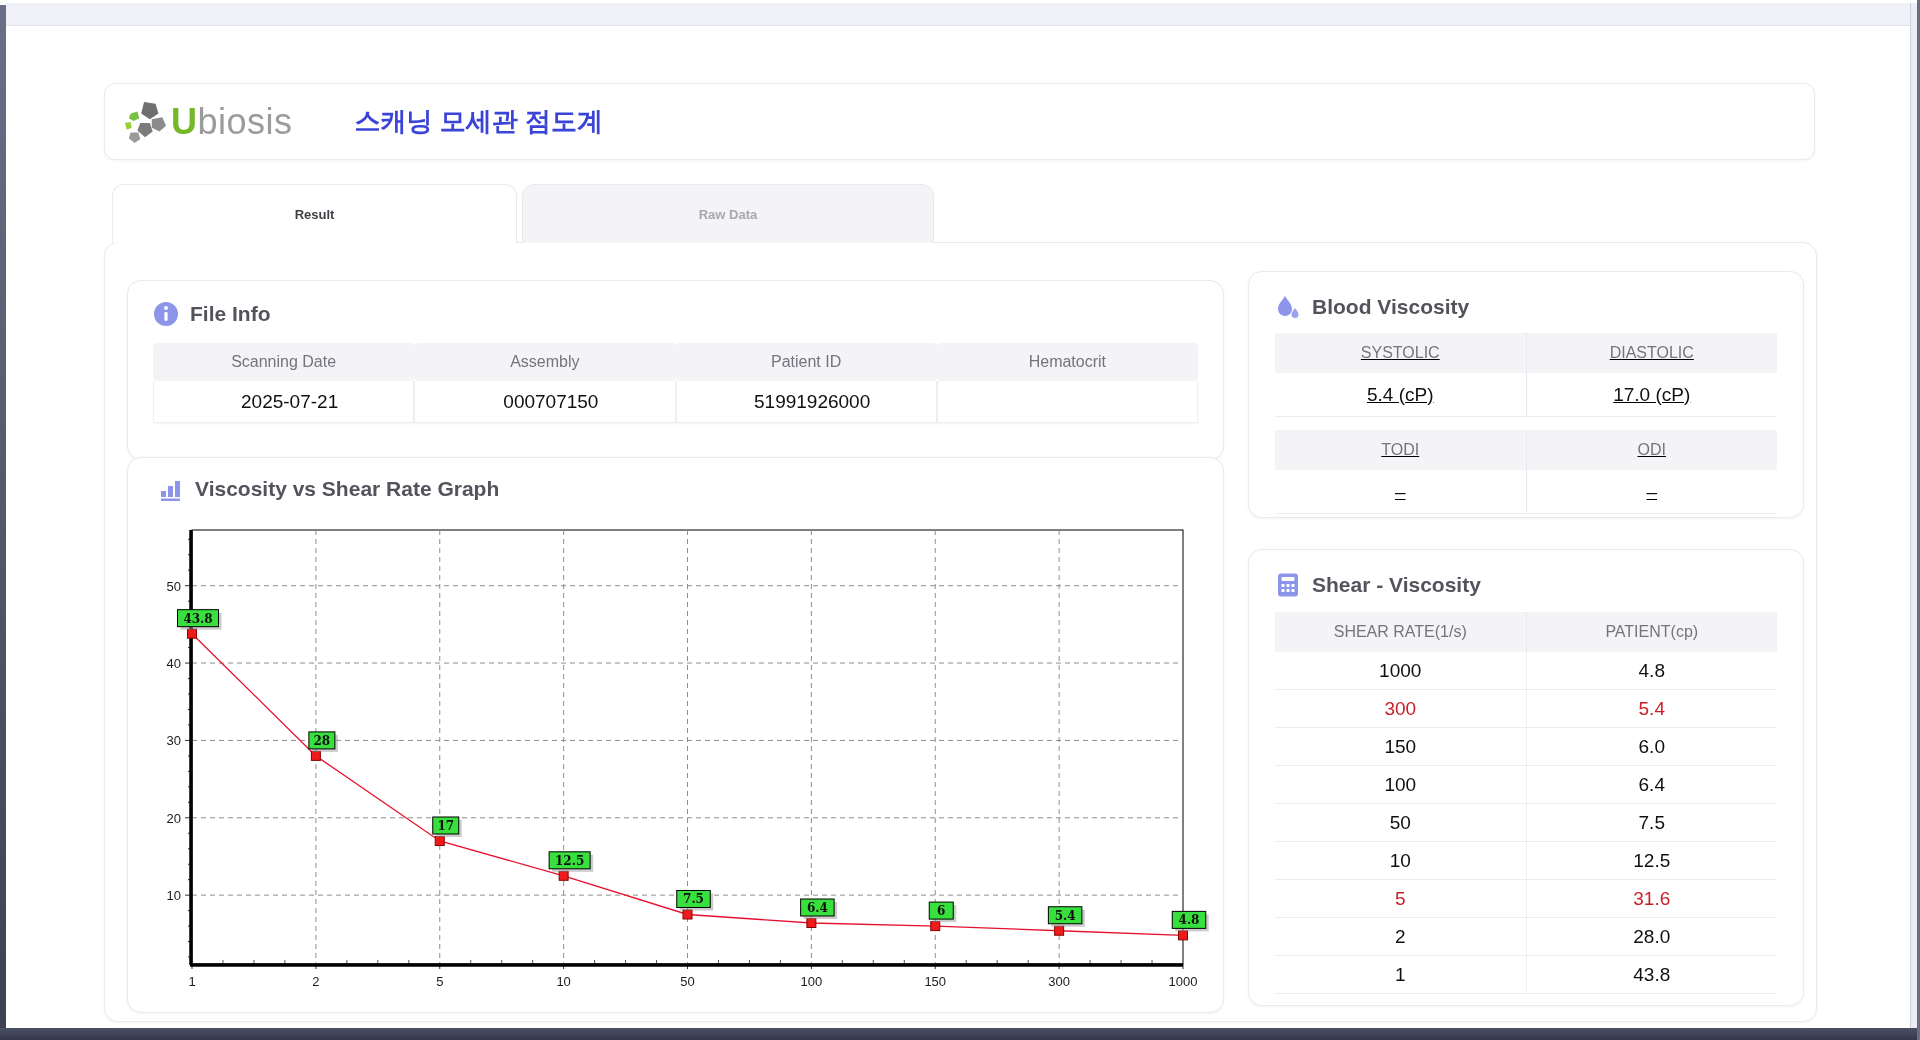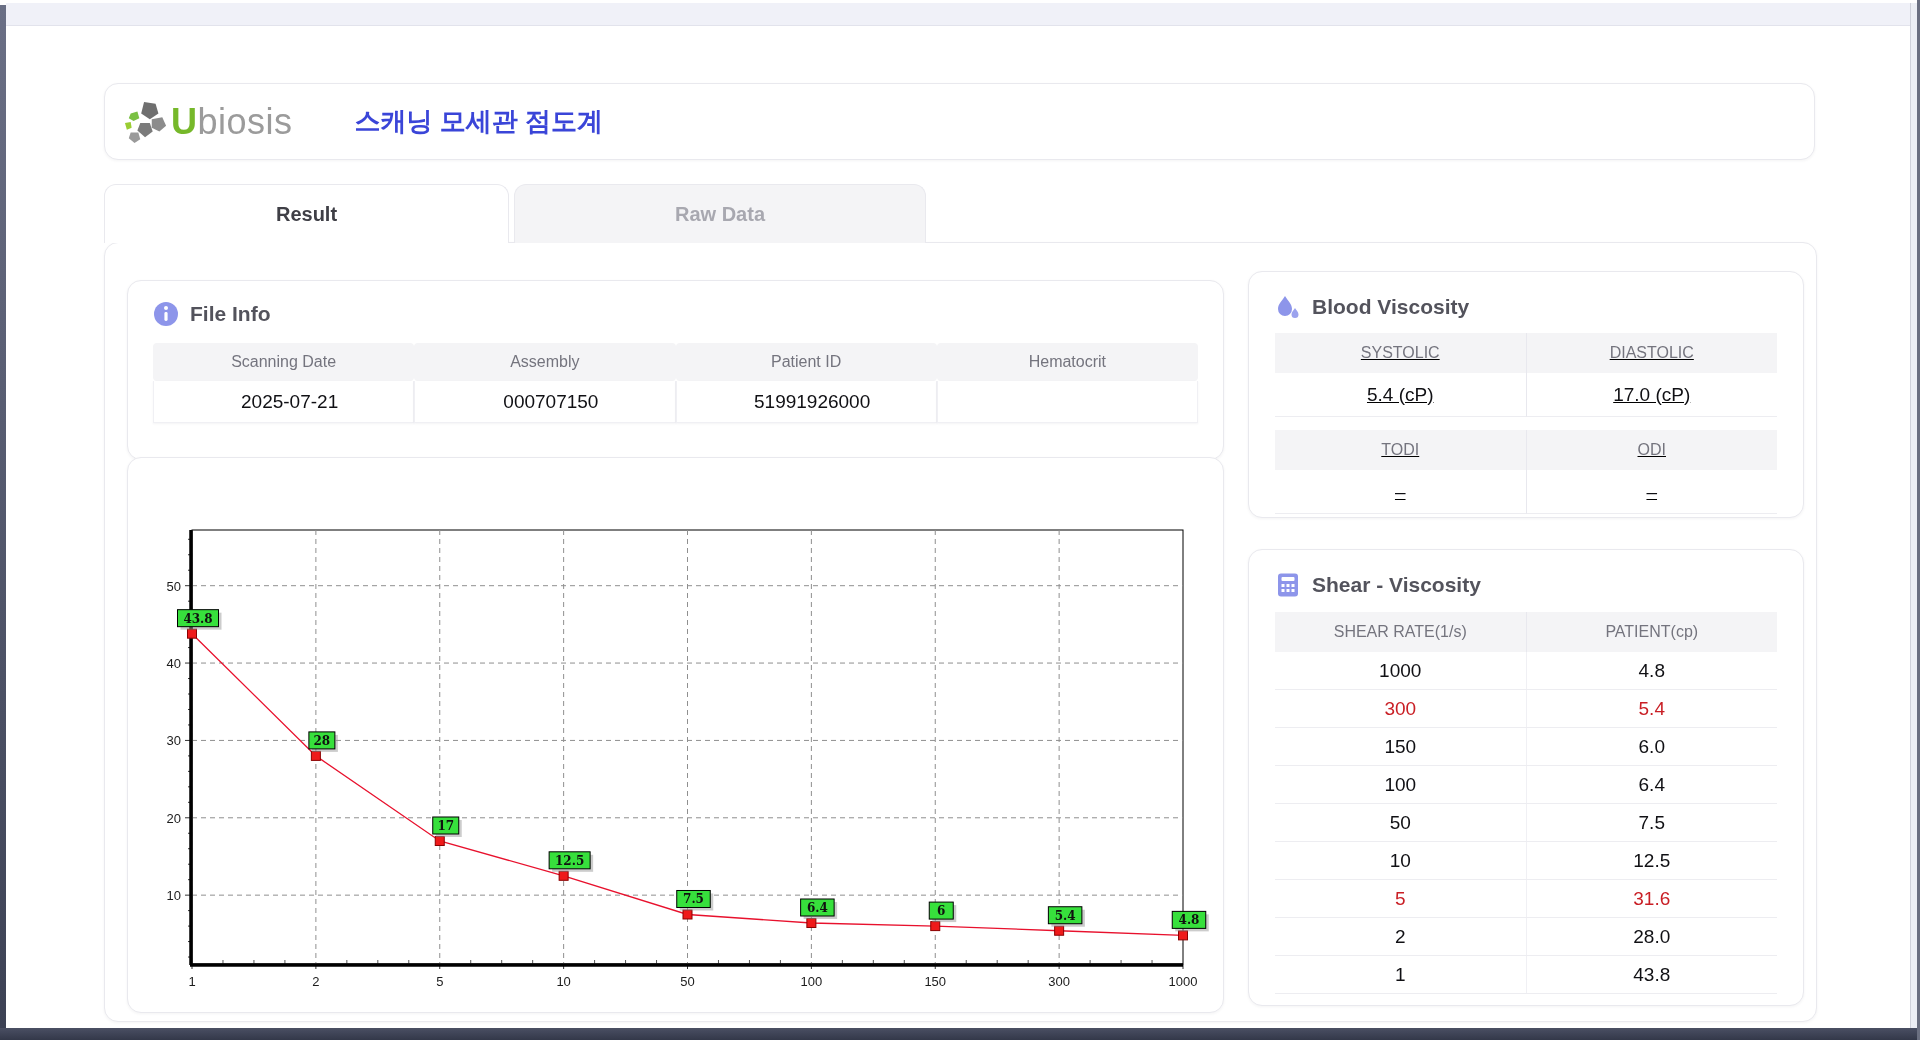--- a/index.html
+++ b/index.html
@@ -18,33 +18,33 @@
   .edge-right { position:absolute; right:0; top:3px; width:10px; height:1030px;
                 background:#eceef4; border-left:1px solid #cfd1da; z-index:55; }
   .edge-right-outer { position:absolute; right:0; top:0; width:3px; height:1040px;
                 background:#6a6f80; z-index:61; }
 
   
   .card { position:absolute; background:#fff; border:1px solid #e9e9ee; border-radius:14px;
           box-shadow:0 1px 3px rgba(40,40,60,.05); }
 
   .header-card { left:104px; top:83px; width:1711px; height:77px;
-                 display:flex; align-items:center; padding-left:18px; }
+                 display:flex; align-items:center; padding-left:18px;border-radius:11px; }
   .logo { display:flex; align-items:center; }
   .logo svg { width:46px; height:44px; }
   .logo-text { font-size:36px; letter-spacing:.5px; margin-left:2px; }
   .logo-u { color:#76b82a; font-weight:bold; }
   .logo-rest { color:#9b9b9b; }
   .app-title-ko { margin-left:62px; font-size:26px; font-weight:bold; color:#3a45d8; }
 
   
   .tab { position:absolute; top:184px; height:59px; display:flex; align-items:center;
-         justify-content:center; font-size:20px; font-weight:bold;
+         justify-content:center; font-size:13px; font-weight:bold;
          border:1px solid #e9e9ee; border-bottom:none;
-         border-radius:12px 12px 0 0; z-index:5; }
+         border-radius:12px 12px 0 0; z-index:5;margin-left:8px; }
   .tab-active { left:104px; width:405px; background:#fff; color:#3f3f46; }
   .tab-inactive { left:514px; width:412px; background:#f4f4f6; color:#a8a8b0; }
 
   .main-card { left:104px; top:242px; width:1713px; height:780px; border-radius:14px; z-index:2; }
 
   
   .sec-head { display:flex; align-items:center; gap:11px; }
   .sec-title { font-size:21px; font-weight:bold; color:#53535c; }
   .ico { width:26px; height:26px; flex:0 0 auto; }
 
@@ -138,20 +138,29 @@
           <div class="fi-value">51991926000</div>
         </div>
         <div class="fi-col">
           <div class="fi-label">Hematocrit</div>
           <div class="fi-value"></div>
         </div>
       </div>
   </div>
 
   <div class="card graph-card">
+    <div class="sec-head">
+      <svg class="ico" viewBox="0 0 26 26">
+        <rect x="3" y="15" width="5" height="6" fill="#8d95ea"></rect>
+        <rect x="10" y="10" width="5" height="11" fill="#8d95ea"></rect>
+        <rect x="17" y="5" width="5" height="16" fill="#8d95ea"></rect>
+        <rect x="3" y="22.5" width="19" height="2.5" fill="#8d95ea"></rect>
+      </svg>
+      <div class="sec-title">Viscosity vs Shear Rate Graph</div>
+    </div>
     <div class="chart-wrap">
       <svg id="chart-svg" width="1080" height="492" style="overflow:visible">
           <rect x="56" y="14" width="991" height="434" fill="#fff" stroke="#000000" stroke-width="1"></rect>
           <line x1="56" y1="14" x2="56" y2="448" stroke="#8f8f8f" stroke-width="1" stroke-dasharray="5,4"></line>
           <line x1="179.875" y1="14" x2="179.875" y2="448" stroke="#8f8f8f" stroke-width="1" stroke-dasharray="5,4"></line>
           <line x1="303.75" y1="14" x2="303.75" y2="448" stroke="#8f8f8f" stroke-width="1" stroke-dasharray="5,4"></line>
           <line x1="427.625" y1="14" x2="427.625" y2="448" stroke="#8f8f8f" stroke-width="1" stroke-dasharray="5,4"></line>
           <line x1="551.5" y1="14" x2="551.5" y2="448" stroke="#8f8f8f" stroke-width="1" stroke-dasharray="5,4"></line>
           <line x1="675.375" y1="14" x2="675.375" y2="448" stroke="#8f8f8f" stroke-width="1" stroke-dasharray="5,4"></line>
           <line x1="799.25" y1="14" x2="799.25" y2="448" stroke="#8f8f8f" stroke-width="1" stroke-dasharray="5,4"></line>

